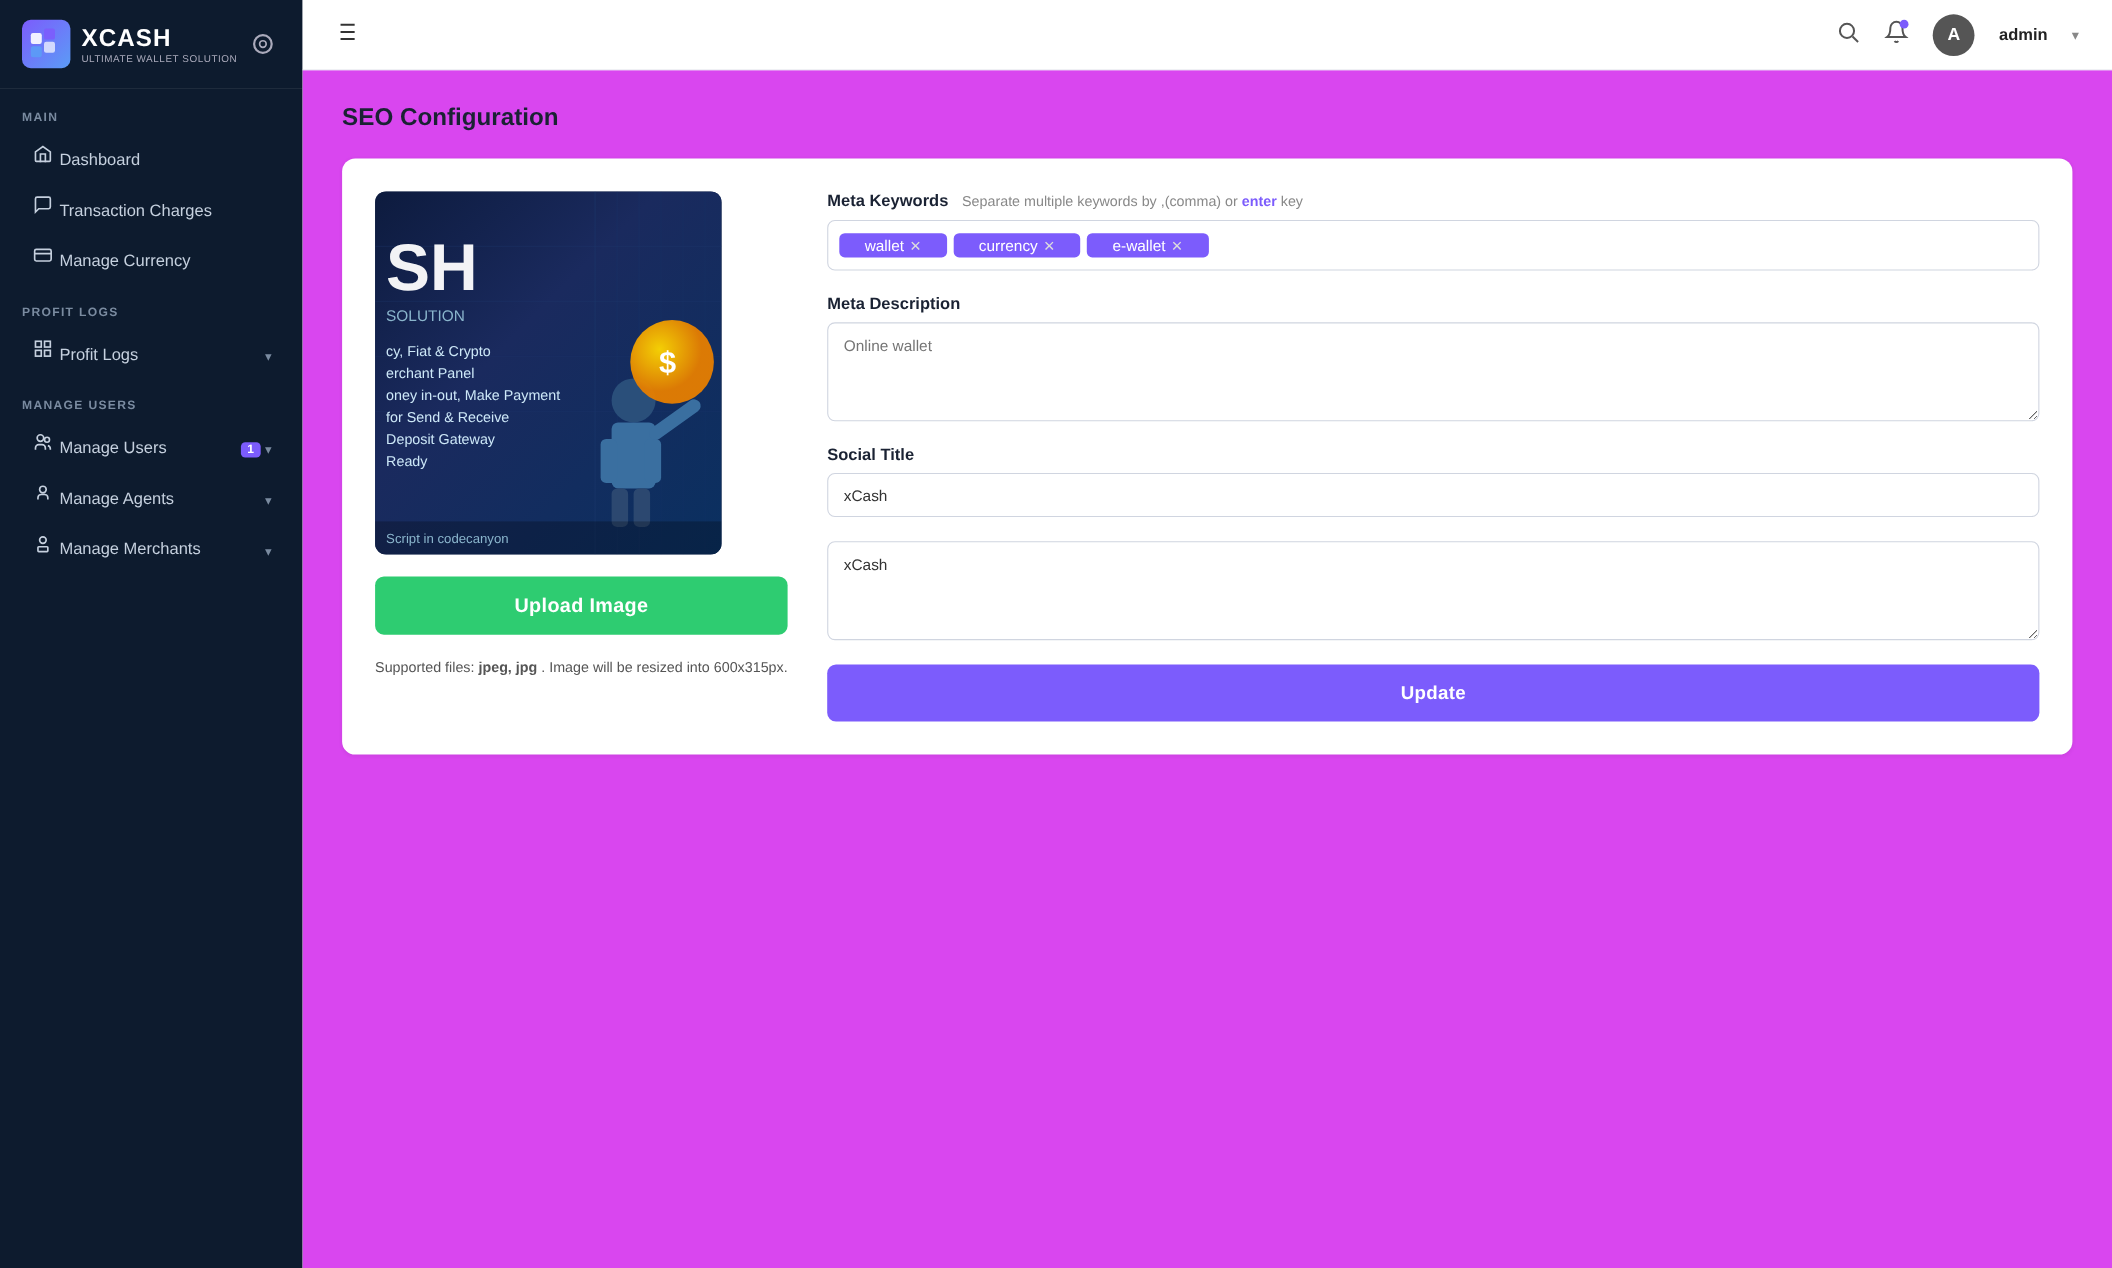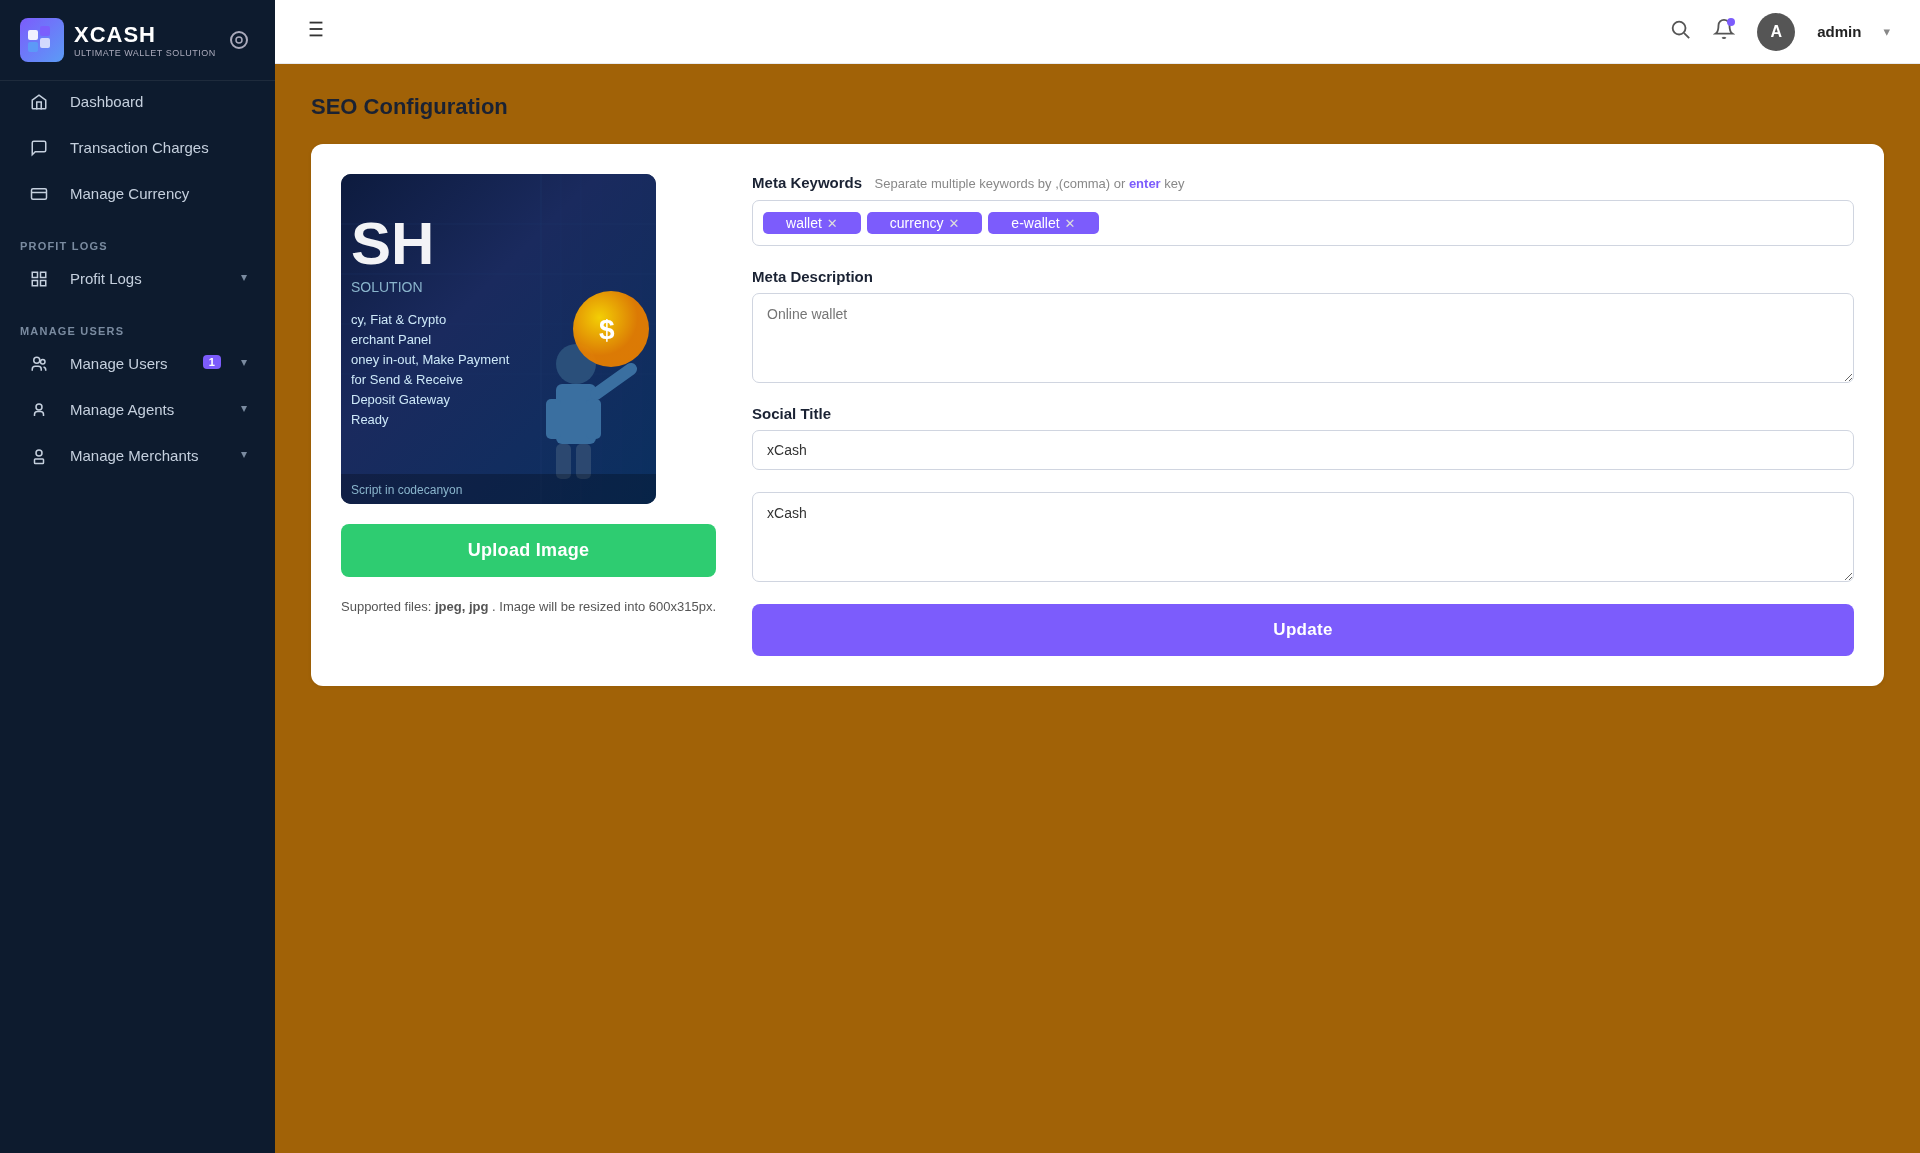--- a/index.html
+++ b/index.html
@@ -36,21 +36,21 @@
       width: 18px; height: 18px; border: 2px solid #aab; border-radius: 50%;
       margin-left: 4px; display: flex; align-items: center; justify-content: center;
     }
 
     .sidebar-section-label {
       font-size: 11px; font-weight: 700; color: #7a8ba0;
       letter-spacing: 1.2px; text-transform: uppercase;
       padding: 20px 20px 6px 20px;
     }
     .sidebar-item {
-      display: flex; align-items: flex-start; gap: 20px;
+      display: flex; align-items: flex-end; gap: 4px;
       padding: 11px 20px;
       color: #c5d0de;
       font-size: 15px;
       cursor: pointer;
       border-radius: 6px;
       margin: 1px 8px;
       transition: background 0.15s;
       position: relative;
     }
     .sidebar-item-icon { font-size: 17px; min-width: 22px; text-align: center; }
@@ -90,21 +90,21 @@
       color: #fff; font-size: 16px; font-weight: 600;
     }
     .topbar-admin { font-size: 15px; color: #222; font-weight: 600; }
     .topbar-chevron { font-size: 13px; color: #888; }
 
     
     .content {
       flex: 1;
       overflow-y: auto;
       padding: 30px 36px;
-      background: #a16207;
+      background: #d946ef;
     }
     .page-title {
       font-size: 22px; font-weight: 700; color: #1a2233;
       margin-bottom: 24px;
     }
 
     
     .card {
       background: #fff;
       border-radius: 12px;
@@ -215,20 +215,21 @@
       <div class="logo-text-sub">ULTIMATE WALLET SOLUTION</div>
     </div>
     <div class="logo-dot">
       <svg width="10" height="10" viewBox="0 0 10 10">
           <circle cx="5" cy="5" r="3" fill="none" stroke="#aab" stroke-width="1.5"></circle>
         </svg>
     </div>
   </div>
 
   <div>
+    <div class="sidebar-section-label">MAIN</div>
     <div class="sidebar-item">
       <span class="sidebar-item-icon">
         <svg width="18" height="18" viewBox="0 0 24 24" fill="none" stroke="#c5d0de" stroke-width="2">
             <path d="M3 9.5L12 3l9 6.5V20a1 1 0 01-1 1H4a1 1 0 01-1-1V9.5z"></path>
             <polyline points="9 22 9 12 15 12 15 22"></polyline>
           </svg>
       </span>
       <span class="sidebar-item-label">Dashboard</span>
     </div>
     <div class="sidebar-item">

